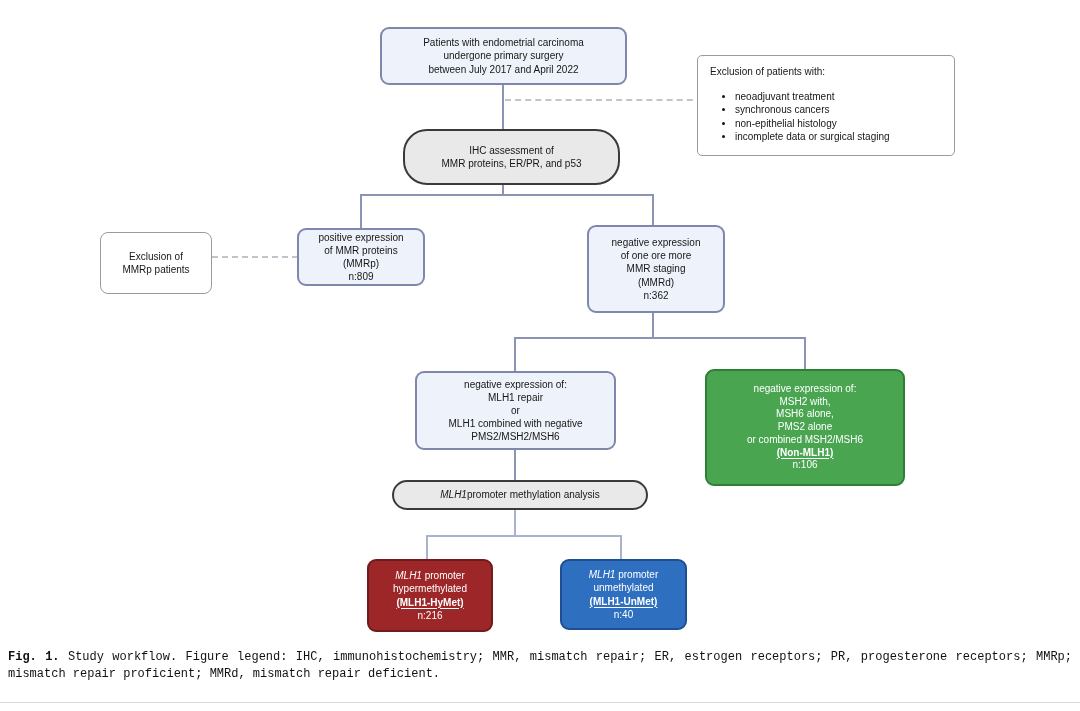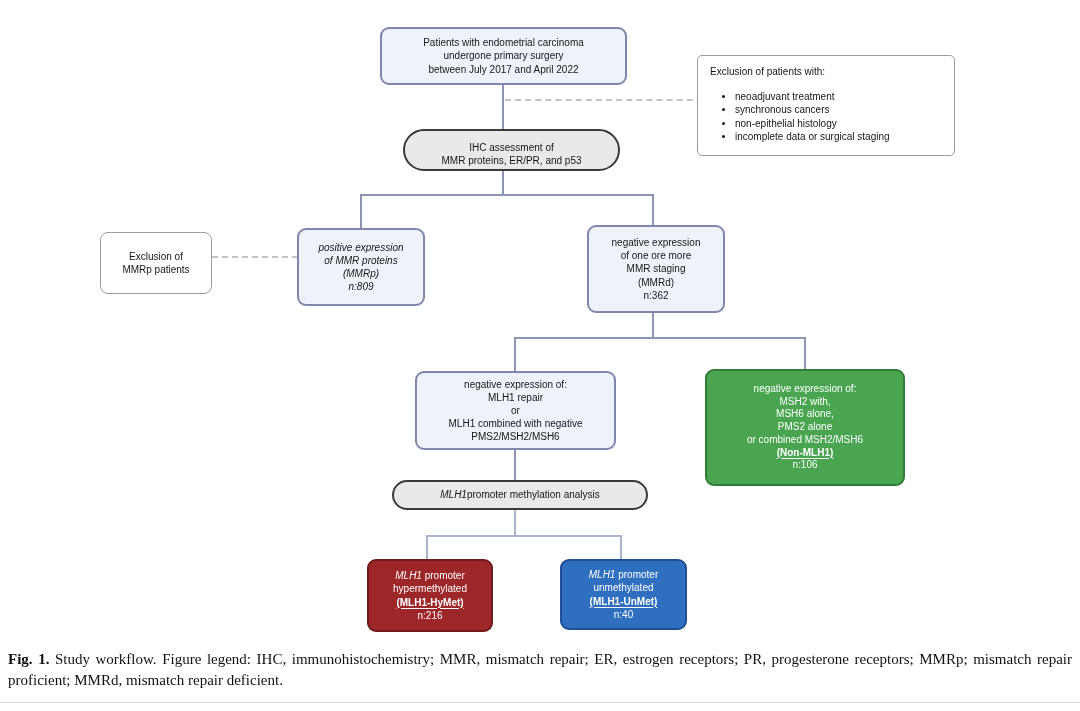--- a/index.html
+++ b/index.html
@@ -13,21 +13,21 @@
   .light{background:#eef2fa;border:2px solid #7f88ac;border-radius:9px;}
   .white{background:#ffffff;border:1.5px solid #9b9b9b;border-radius:8px;}
   .pill{background:#e9e9e9;border:2px solid #3a3a3a;border-radius:24px;}
   .green{background:#4aa551;border:2px solid #2f7d36;border-radius:9px;color:#ffffff;line-height:1.27;}
   .red{background:#9c2628;border:2px solid #701b1d;border-radius:9px;color:#ffffff;}
   .blue{background:#2e6fc0;border:2px solid #1e4e93;border-radius:9px;color:#ffffff;}
   .lbl{font-weight:bold;text-decoration:underline;text-underline-offset:2px;}
   .excl{align-items:flex-start;justify-content:flex-start;text-align:left;padding:9px 12px;border-radius:5px;}
   .excl ul{margin:12px 0 0;padding-left:25px;list-style:disc;}
   .excl li{margin:0;padding:0;}
-  .caption{position:absolute;left:8px;top:649px;width:1064px;font-family:Liberation Serif, serif;font-size:15px;line-height:1.42;color:#111111;text-align:justify;}
+  .caption{position:absolute;left:8px;top:649px;width:1064px;font-family:Liberation Mono, monospace;font-size:12px;line-height:1.42;color:#111111;text-align:justify;}
   .rule{position:absolute;left:0;top:702px;width:1080px;height:1px;background:#d9d9d9;}
   i{font-style:italic;}
 </style>
 </head>
 <body>
 
 <div class="canvas">
 
   <div class="vline" style="left:502px;top:84px;height:47px;"></div>
   <div class="dash" style="left:505px;top:99px;width:208px;"></div>
@@ -55,31 +55,31 @@
   <div class="box white excl" style="left:697px;top:55px;width:258px;height:101px;">
     <div>Exclusion of patients with:</div>
     <ul>
       <li>neoadjuvant treatment</li>
       <li>synchronous cancers</li>
       <li>non-epithelial histology</li>
       <li>incomplete data or surgical staging</li>
     </ul>
   </div>
 
-  <div class="box pill" style="left:403px;top:129px;width:217px;height:42px;justify-content:flex-end;">
+  <div class="box pill" style="left:403px;top:129px;width:217px;height:56px;">
     <div>IHC assessment of</div>
     <div>MMR proteins, ER/PR, and p53</div>
   </div>
 
   <div class="box white" style="left:100px;top:232px;width:112px;height:62px;">
     <div>Exclusion of</div>
     <div>MMRp patients</div>
   </div>
 
-  <div class="box light" style="left:297px;top:228px;width:128px;height:78px;font-style:italic;">
+  <div class="box light" style="left:297px;top:228px;width:128px;height:58px;">
     <div>positive expression</div>
     <div>of MMR proteins</div>
     <div>(MMRp)</div>
     <div>n:809</div>
   </div>
 
   <div class="box light" style="left:587px;top:225px;width:138px;height:88px;text-align:right;">
     <div>negative expression</div>
     <div>of one ore more</div>
     <div>MMR staging</div>

